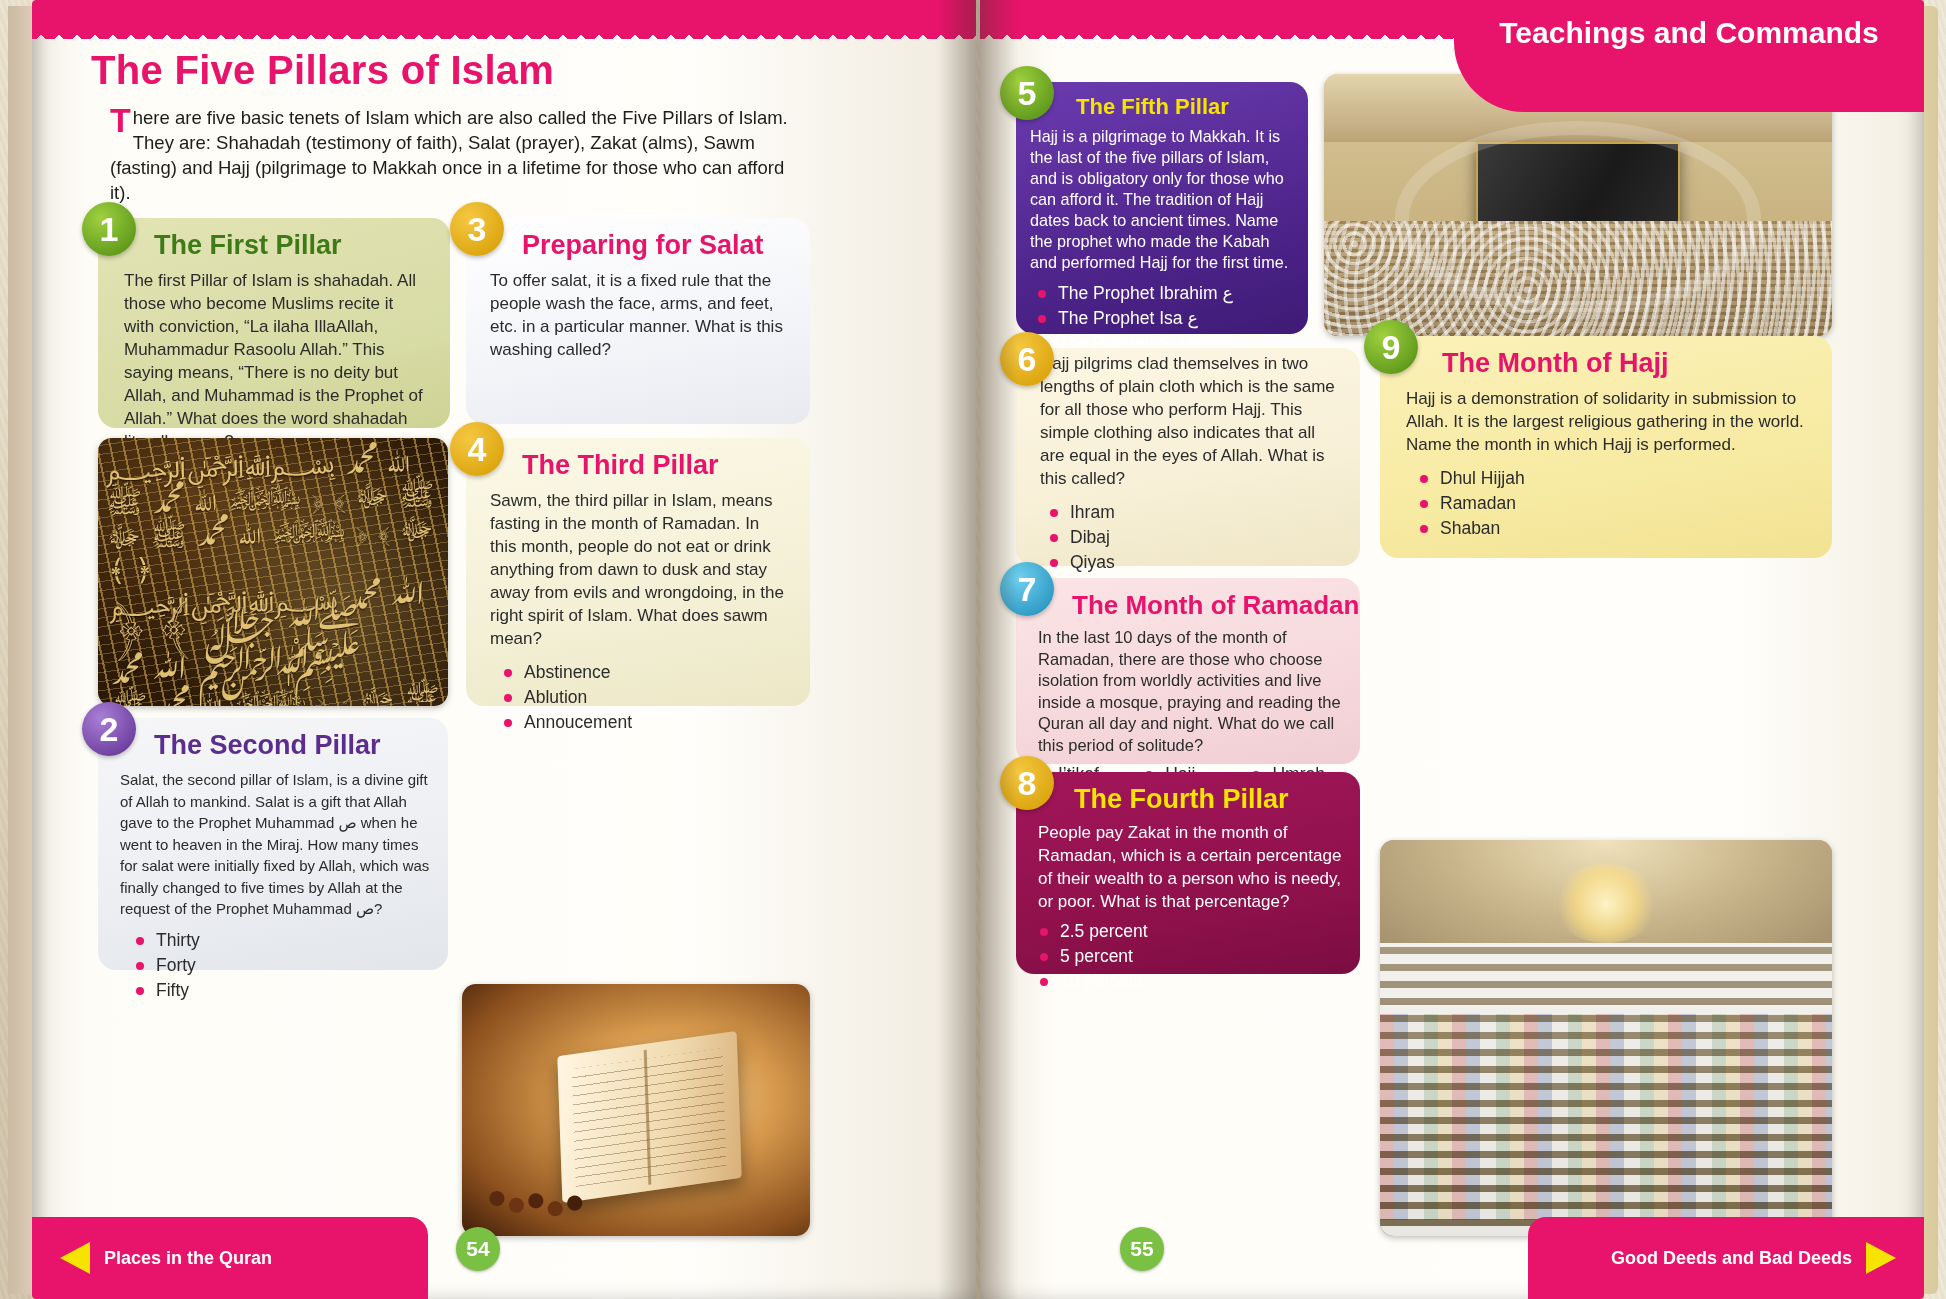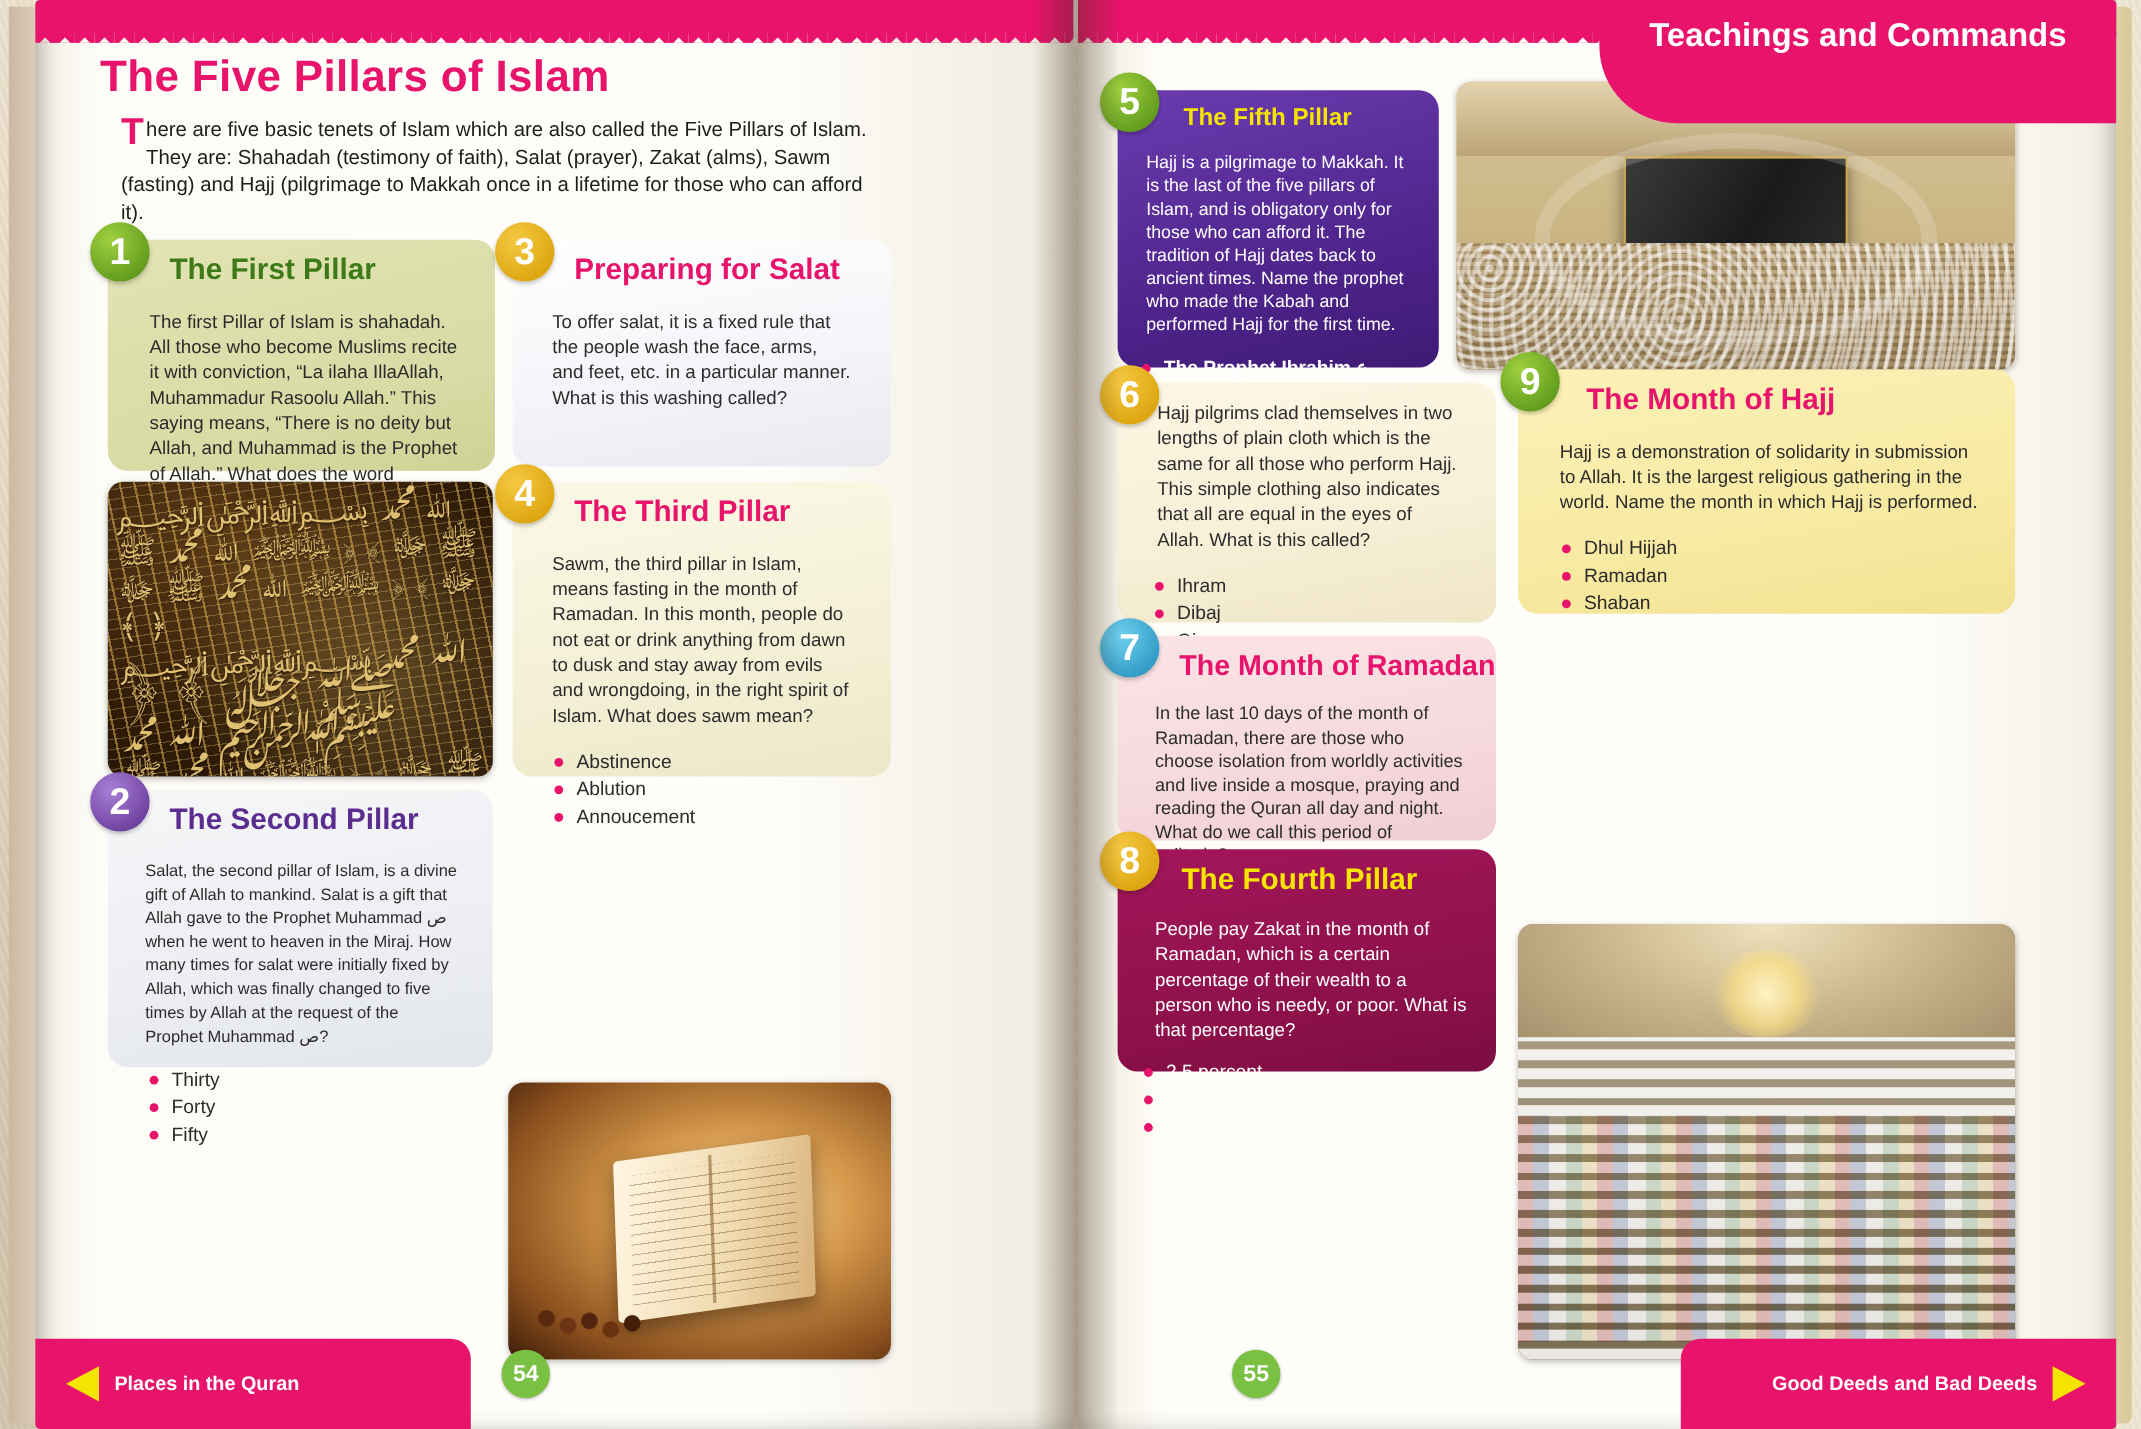--- a/index.html
+++ b/index.html
@@ -102,21 +102,21 @@
     color:#fff; font-size:34px; font-weight:bold;
     display:flex; align-items:center; justify-content:center;
     box-shadow:0 2px 4px rgba(0,0,0,.25);
     z-index:3;
   }
   .card h2{
     margin:0; padding:12px 0 4px 56px;
     font-size:27px; font-weight:bold;
   }
   .card p{
-    margin:12px; padding:4px 22px 6px 26px;
+    margin:0; padding:4px 22px 6px 26px;
     font-size:17px; line-height:23px; color:#2b2b2b;
   }
   ul.opts{ margin:4px 0 0 0; padding:0 0 12px 34px; list-style:none; }
   ul.opts li{
     font-size:17.5px; line-height:25px; color:#2b2b2b; position:relative; padding-left:20px;
   }
   ul.opts li:before{
     content:""; position:absolute; left:0; top:9px; width:8px; height:8px; border-radius:50%;
     background:#e8136a;
   }
@@ -372,21 +372,21 @@
 
     <div class="topic-banner">
       <span>Teachings and Commands</span>
     </div>
 
     <div class="card" style="left:36px; top:82px; width:292px; height:252px;
                 background:linear-gradient(165deg,#6b3bb0,#4b2287 70%,#3e1b75);">
       <div class="num" style="background:radial-gradient(circle at 35% 30%,#9fd13f,#4e8a12);">5</div>
       <h2 style="color:#f5e400; padding-left:60px; font-size:22px;">The Fifth Pillar</h2>
       <p style="color:#fff; font-size:16.2px; line-height:21px; padding:2px 14px 4px 14px;">Hajj is a pilgrimage to Makkah. It is the last of the five pillars of Islam, and is obligatory only for those who can afford it. The tradition of Hajj dates back to ancient times. Name the prophet who made the Kabah and performed Hajj for the first time.</p>
-      <ul class="opts" style="padding:0 0 8px 22px;font-weight:bold;">
+      <ul class="opts" style="padding:0 0 8px 22px;">
         <li style="color:#fff;">The Prophet Ibrahim ع</li>
         <li style="color:#fff;">The Prophet Isa ع</li>
         <li style="color:#fff;">The Prophet Sulaiman ع</li>
       </ul>
     </div>
 
     <div class="photo kabah" style="left:344px; top:74px; width:508px; height:262px;">
       <div class="towers"></div>
       <div class="cube"></div>
       <div class="crowd"></div>

